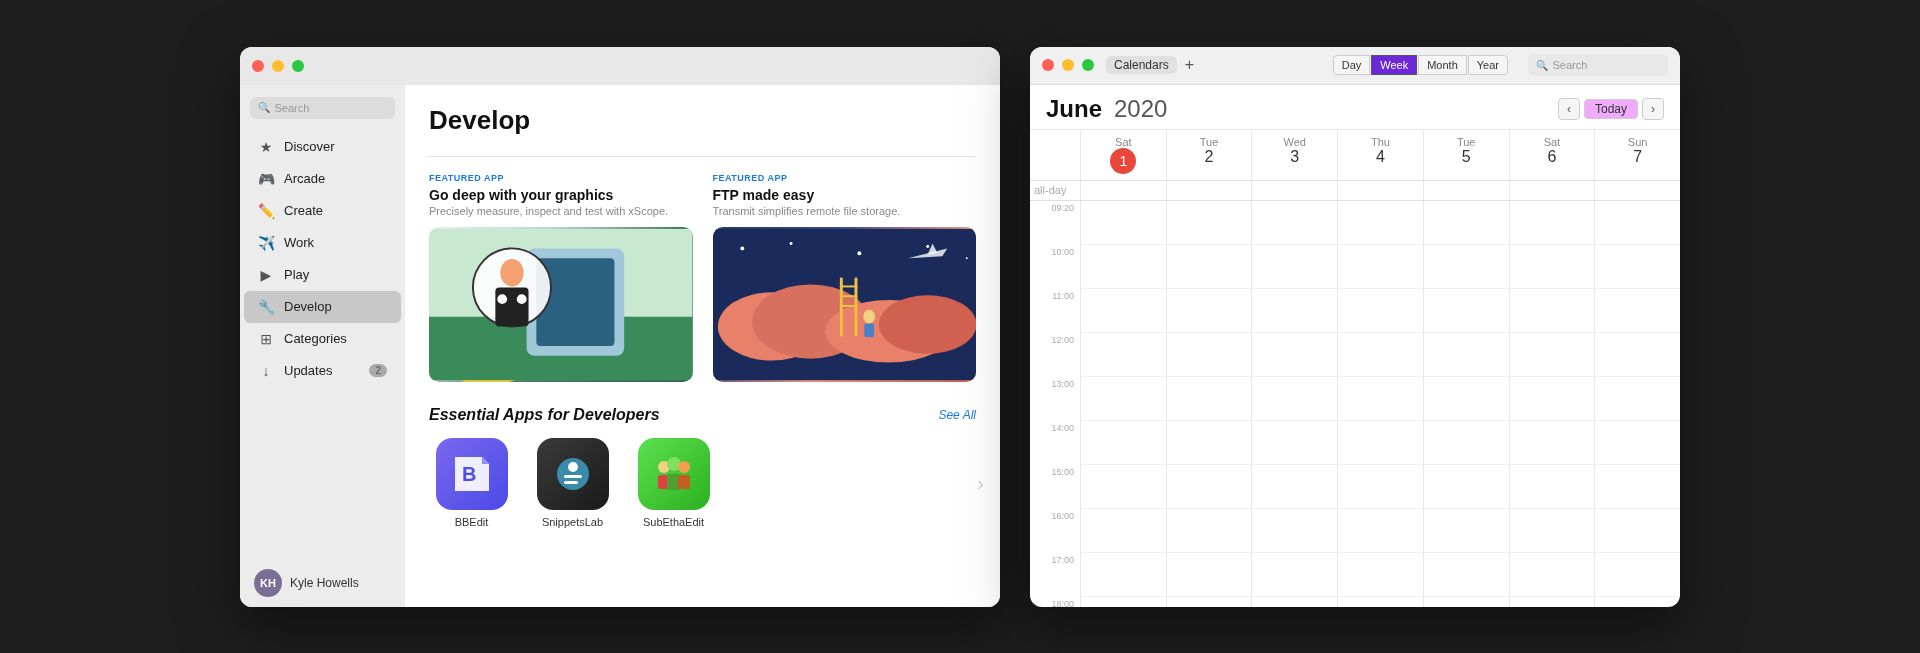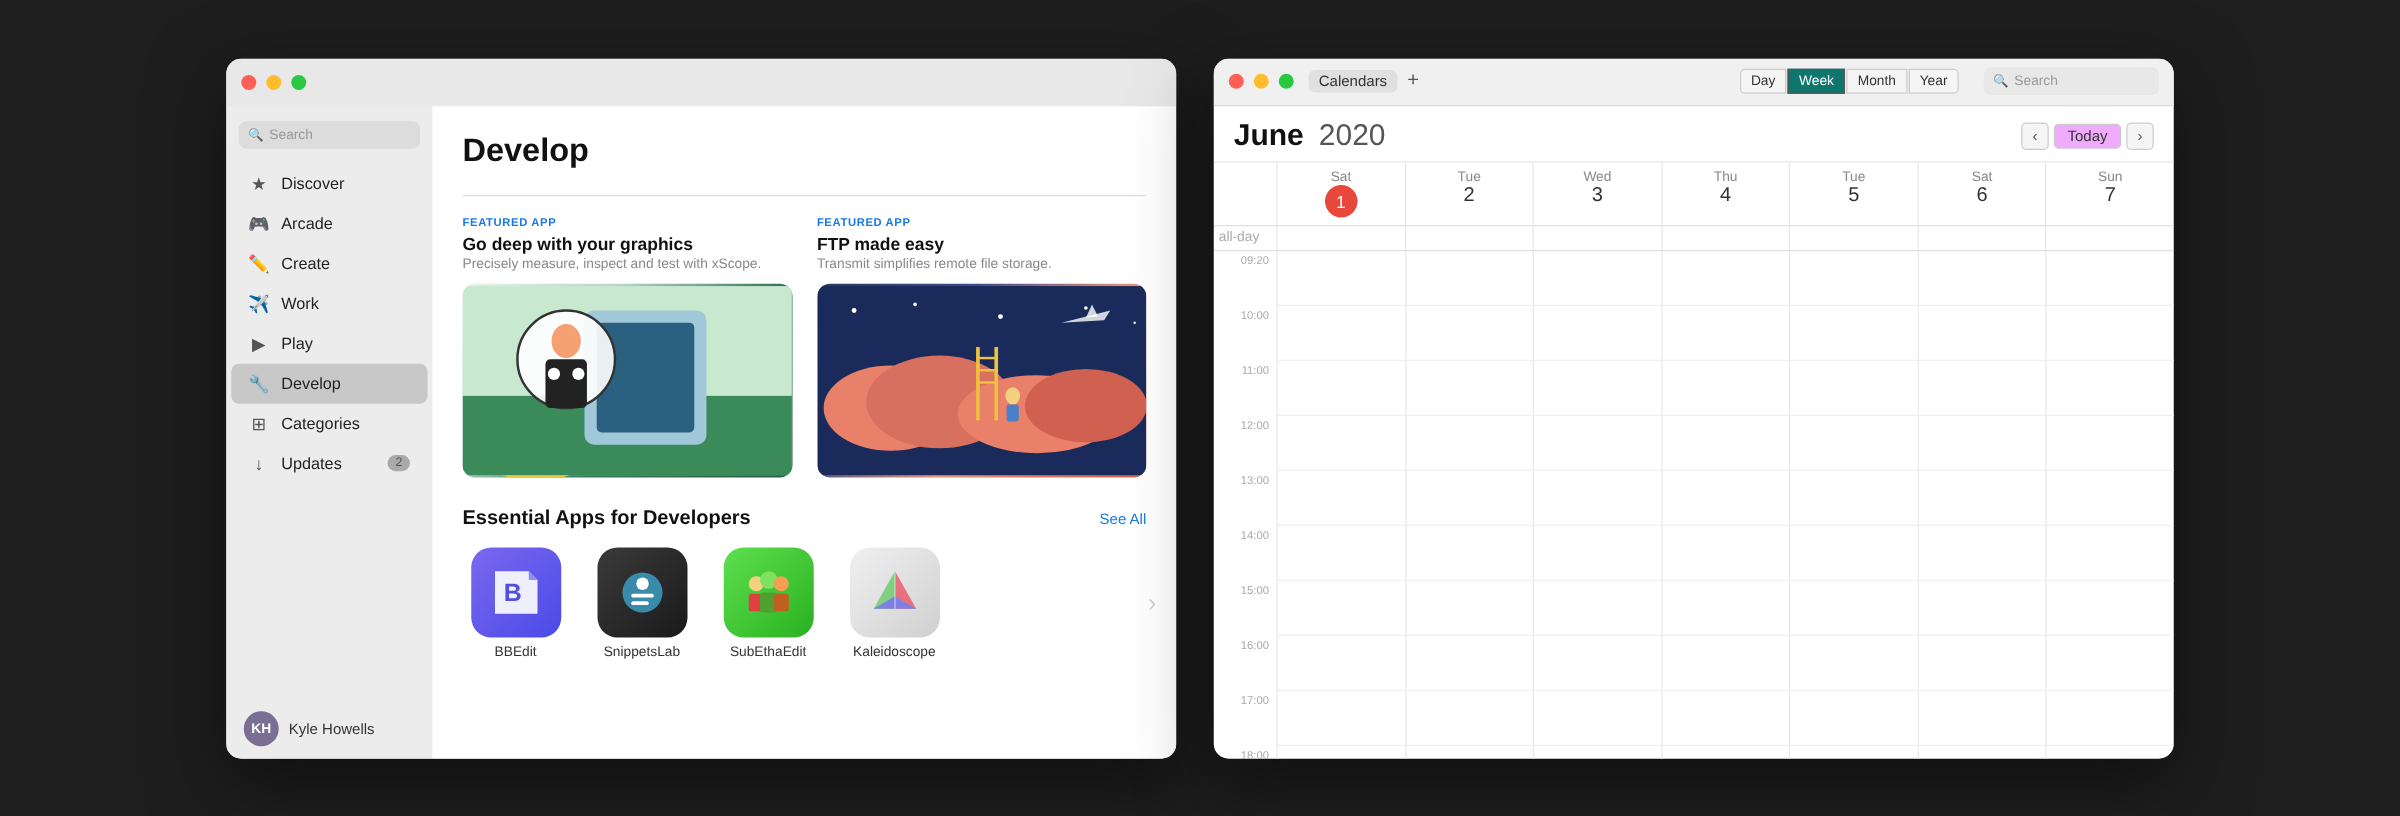--- a/index.html
+++ b/index.html
@@ -219,20 +219,21 @@
     .featured-img-2 {
       background: linear-gradient(135deg, #2a3a5a 0%, #3a4a8a 30%, #e8907a 60%, #c86050 100%);
       position: relative;
     }
 
     .essential-header {
       display: flex;
       align-items: center;
       justify-content: space-between;
       margin-bottom: 14px;
+      font-style: italic;
     }
 
     .essential-title {
       font-size: 16px;
       font-weight: 700;
       color: #111;
     }
 
     .see-all {
       font-size: 12px;
@@ -281,21 +282,21 @@
       position: absolute;
       right: -8px;
       top: 50%;
       transform: translateY(-50%);
       font-size: 20px;
       color: #ccc;
     }
 
     
     .calendar-window {
-      width: 768px;
+      width: 650px;
       height: 560px;
       background: white;
       border-radius: 12px;
       overflow: hidden;
       display: flex;
       flex-direction: column;
       box-shadow: 0 20px 60px rgba(0,0,0,0.5);
     }
 
     .cal-titlebar {
@@ -339,21 +340,21 @@
       padding: 3px 8px;
       border: 1px solid #ccc;
       background: #f5f5f5;
       cursor: pointer;
       color: #333;
     }
 
     .cal-view-btn:first-child { border-radius: 4px 0 0 4px; }
     .cal-view-btn:last-child { border-radius: 0 4px 4px 0; }
     .cal-view-btn.active {
-      background: #0f766e;
+      background: #6d28d9;
       color: white;
       border-color: #555;
     }
 
     .cal-search {
       margin-left: 12px;
       background: #e8e8e8;
       border-radius: 5px;
       height: 22px;
       display: flex;
@@ -669,33 +670,20 @@
 
               <circle cx="15" cy="18" r="6" fill="#f4d080"></circle>
               <rect x="9" y="26" width="12" height="14" fill="#e04040" rx="2"></rect>
               <circle cx="25" cy="15" r="7" fill="#80e060"></circle>
               <rect x="18" y="25" width="14" height="16" fill="#50a030" rx="2"></rect>
               <circle cx="35" cy="18" r="6" fill="#f4a050"></circle>
               <rect x="29" y="26" width="12" height="14" fill="#c06020" rx="2"></rect>
             </svg>
           </div>
           <span class="app-name">SubEthaEdit</span>
-        </div>
-        <div class="app-item">
-          <div class="app-icon app-icon-kaleid">
-            <svg width="50" height="50" viewBox="0 0 50 50">
-
-              <polygon points="25,8 42,38 8,38" fill="none" stroke="#ddd" stroke-width="1"></polygon>
-              <polygon points="25,8 42,38 25,38" fill="#e87080"></polygon>
-              <polygon points="25,8 25,38 8,38" fill="#80d080"></polygon>
-              <polygon points="25,28 42,38 8,38" fill="#8080e0"></polygon>
-              <line x1="25" y1="8" x2="25" y2="38" stroke="white" stroke-width="0.5"></line>
-            </svg>
-          </div>
-          <span class="app-name">Kaleidoscope</span>
         </div>
         <div class="apps-chevron">›</div>
       </div>
     </div>
   </div>
 </div>
 
 <div class="calendar-window">
 
   <div class="cal-titlebar">

